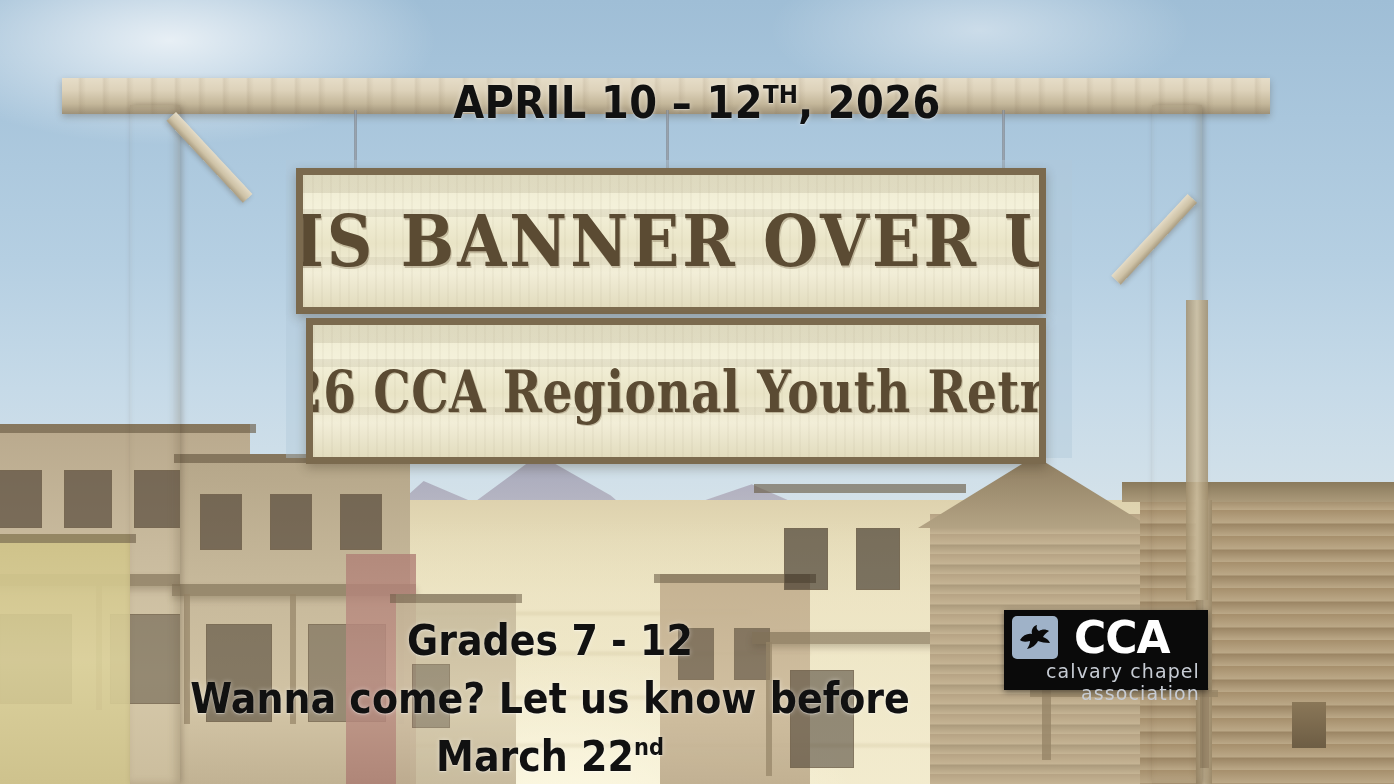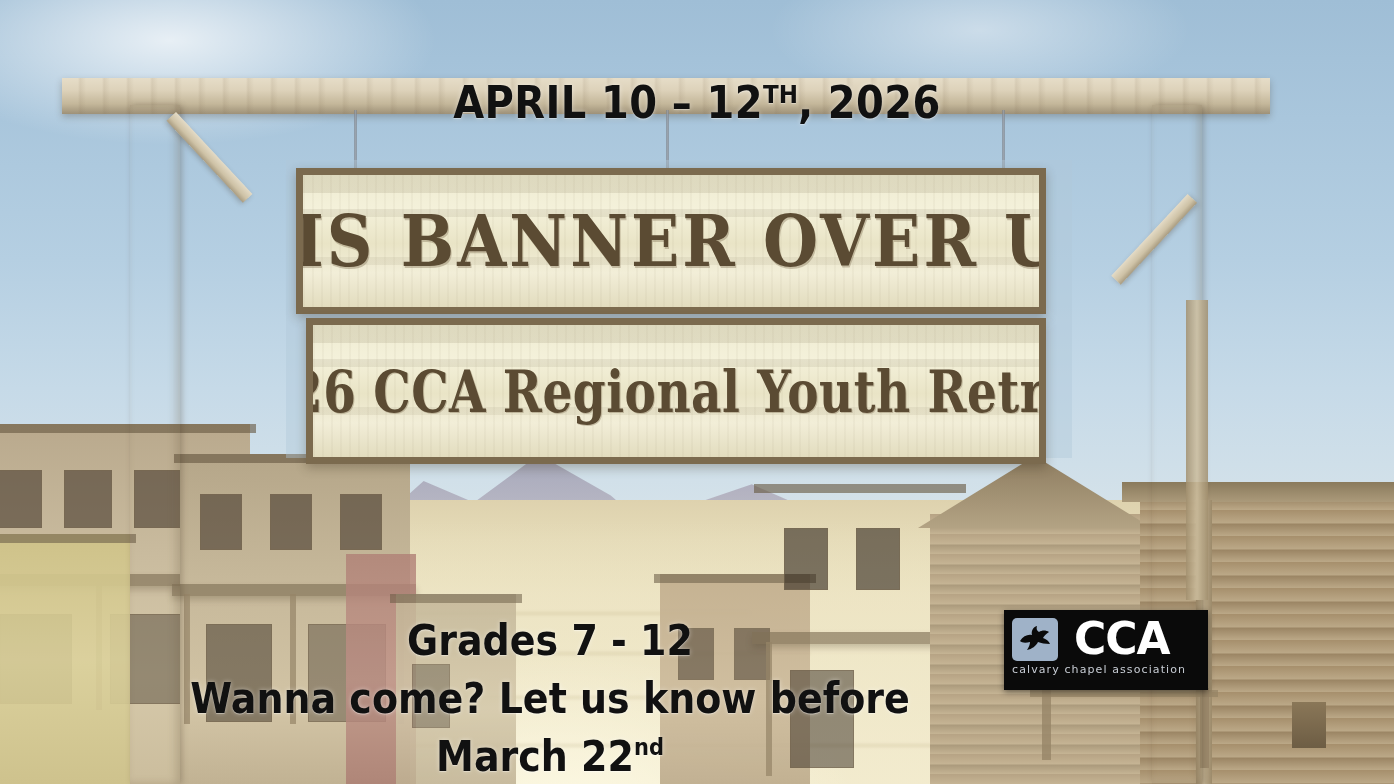--- a/index.html
+++ b/index.html
@@ -300,23 +300,23 @@
     color: #ffffff;
     font-family: "DejaVu Sans", "Liberation Sans", sans-serif;
     font-weight: bold;
     font-size: 44px;
     line-height: 42px;
     letter-spacing: -1px;
   }
   .cca-tag {
     color: #c7ccd4;
     font-family: "DejaVu Sans", "Liberation Sans", sans-serif;
-    font-size: 11px;
+    font-size: 19px;
     letter-spacing: 1.1px;
-    text-align: left;
+    text-align: right;
     margin-top: 1px;
   }
 </style>
 </head>
 <body>
 
 <div id="poster">
 
   <div class="sky"></div>
 

